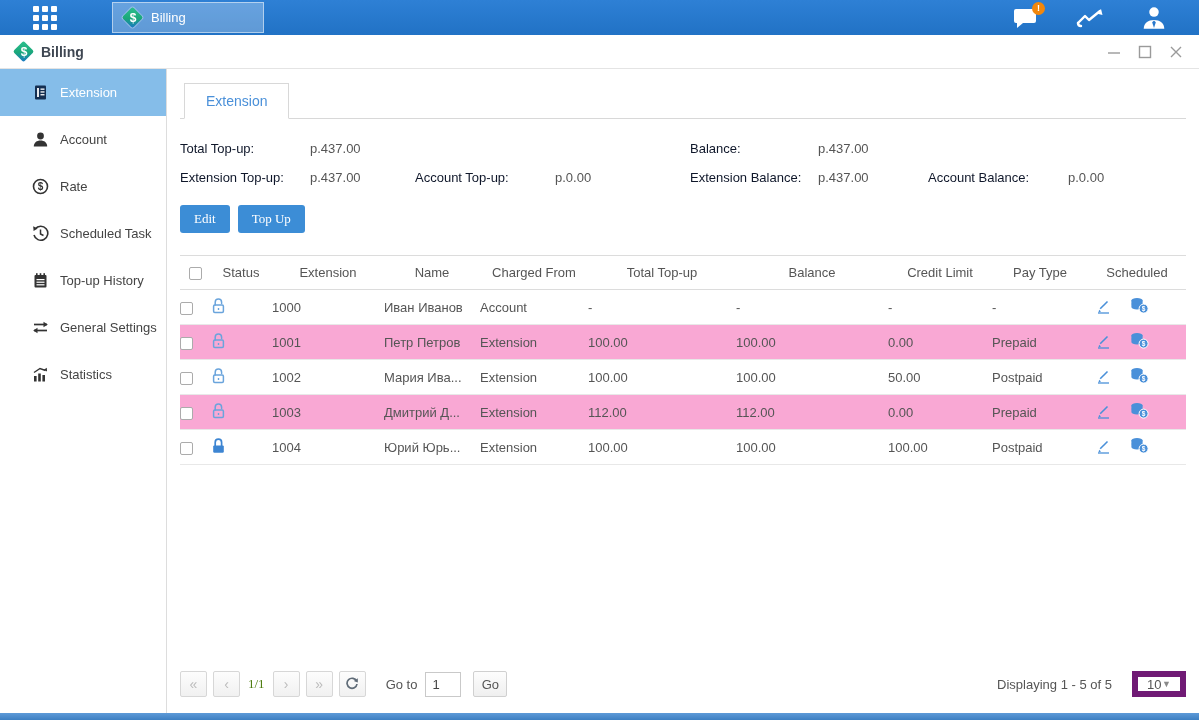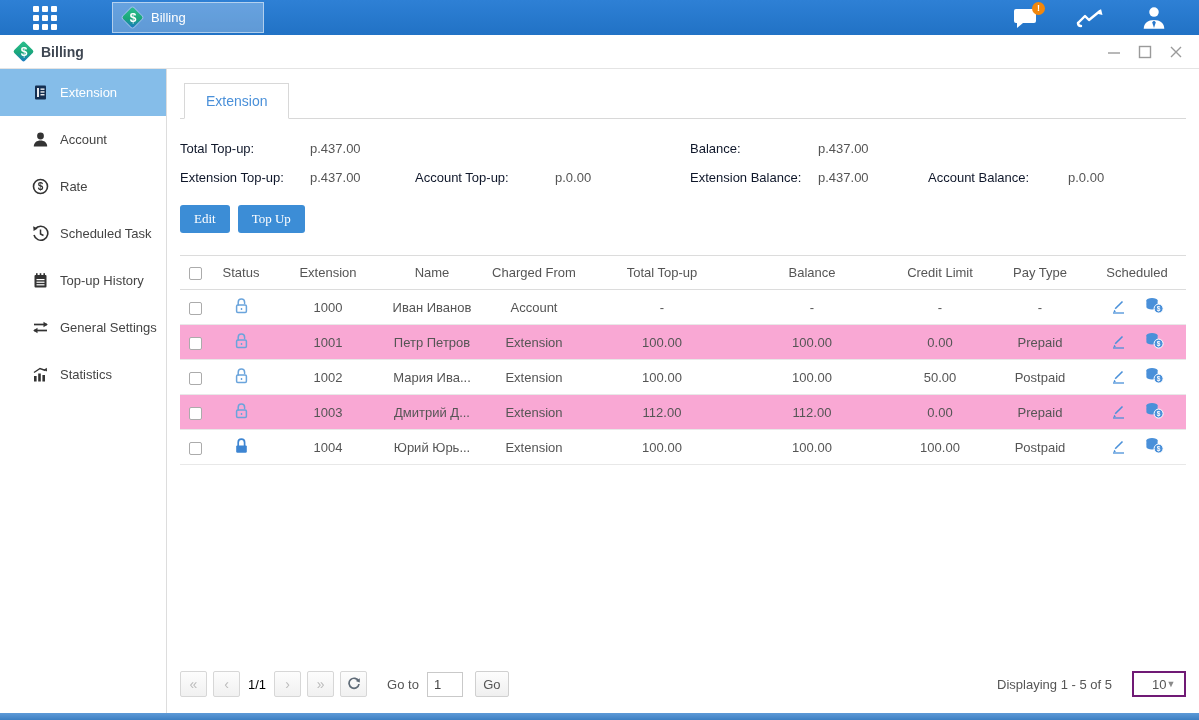--- a/index.html
+++ b/index.html
@@ -39,36 +39,36 @@
 
   .summary { display:grid; grid-template-columns:130px 105px 140px 135px 128px 110px 140px auto; row-gap:14px; margin-top:22px; font-size:13px; }
   .summary .lab { font-weight:normal; color:#0f172a; }
   .summary .val { color:#555; }
 
   .btnrow { margin-top:20px; display:flex; gap:8px; }
   .btn { background:#3c8dd6; color:#fff; border:none; font-size:13px; height:28px; padding:0 14px; border-radius:3px; cursor:pointer; font-family:Liberation Serif, serif; }
 
   table.grid { margin-top:22px; border-collapse:collapse; width:100%; table-layout:fixed; font-size:13px; color:#555; }
   table.grid th { font-weight:normal; color:#555; height:34px; border-top:1px solid #dcdcdc; border-bottom:1px solid #dcdcdc; text-align:center; }
-  table.grid td { height:35px; border-bottom:1px solid #e8e8e8; text-align:center; overflow:hidden; white-space:nowrap; }
+  table.grid td { height:35px; border-bottom:1px solid #e8e8e8; text-align:left; overflow:hidden; white-space:nowrap; }
   table.grid tr.alt td { background:#f9a8d4; }
   .cb { display:inline-block; width:13px; height:13px; border:1px solid #ababab; border-radius:2px; background:#fff; vertical-align:middle; cursor:pointer; }
   .op-cell .opicon { display:inline-block; margin:0 7px; cursor:pointer; vertical-align:middle; }
 
   .spacer { flex:1; }
 
   .pager { display:flex; align-items:center; height:46px; margin-bottom:6px; font-size:13px; color:#555; }
   .pbtn { width:27px; height:26px; border:1px solid #d7d7d7; background:linear-gradient(#fdfdfd,#f1f1f1); border-radius:2px; margin-right:6px; display:flex; align-items:center; justify-content:center; color:#bcbcbc; font-size:14px; cursor:pointer; }
   .pbtn.ref { color:#5f6b77; }
-  .pageind { margin:0 8px 0 2px; color:#000000; }
+  .pageind { margin:0 8px 0 2px; color:#4d7c0f;font-family:Liberation Serif, serif; }
   .goto-lab { margin:0 8px 0 14px; }
   .goto-input { width:36px; height:25px; border:1px solid #c9c9c9; font-size:13px; padding-left:6px; color:#444; font-family:"Liberation Sans",sans-serif; }
   .gobtn { margin-left:12px; width:34px; height:26px; border:1px solid #d0d0d0; background:linear-gradient(#fdfdfd,#efefef); border-radius:2px; font-size:13px; color:#555; cursor:pointer; font-family:"Liberation Sans",sans-serif; }
   .pright { margin-left:auto; display:flex; align-items:center; gap:20px; }
-  .pagesize { width:54px; height:26px; border:2px solid #701a75; background:#fff; display:flex; align-items:center; cursor:pointer;padding-left:9px; }
+  .pagesize { width:54px; height:26px; border:6px solid #701a75; background:#fff; display:flex; align-items:center; cursor:pointer; }
   .pagesize .v { padding-left:9px; flex:1; color:#555; }
   .pagesize .arr { width:18px; color:#8a8a8a; font-size:9px; }
 
   .bottombar { height:7px; background:linear-gradient(180deg,#5d9ad8,#3d7fc2); }
 </style>
 </head>
 <body>
 
 <div class="topbar">
   <div class="appgrid">

